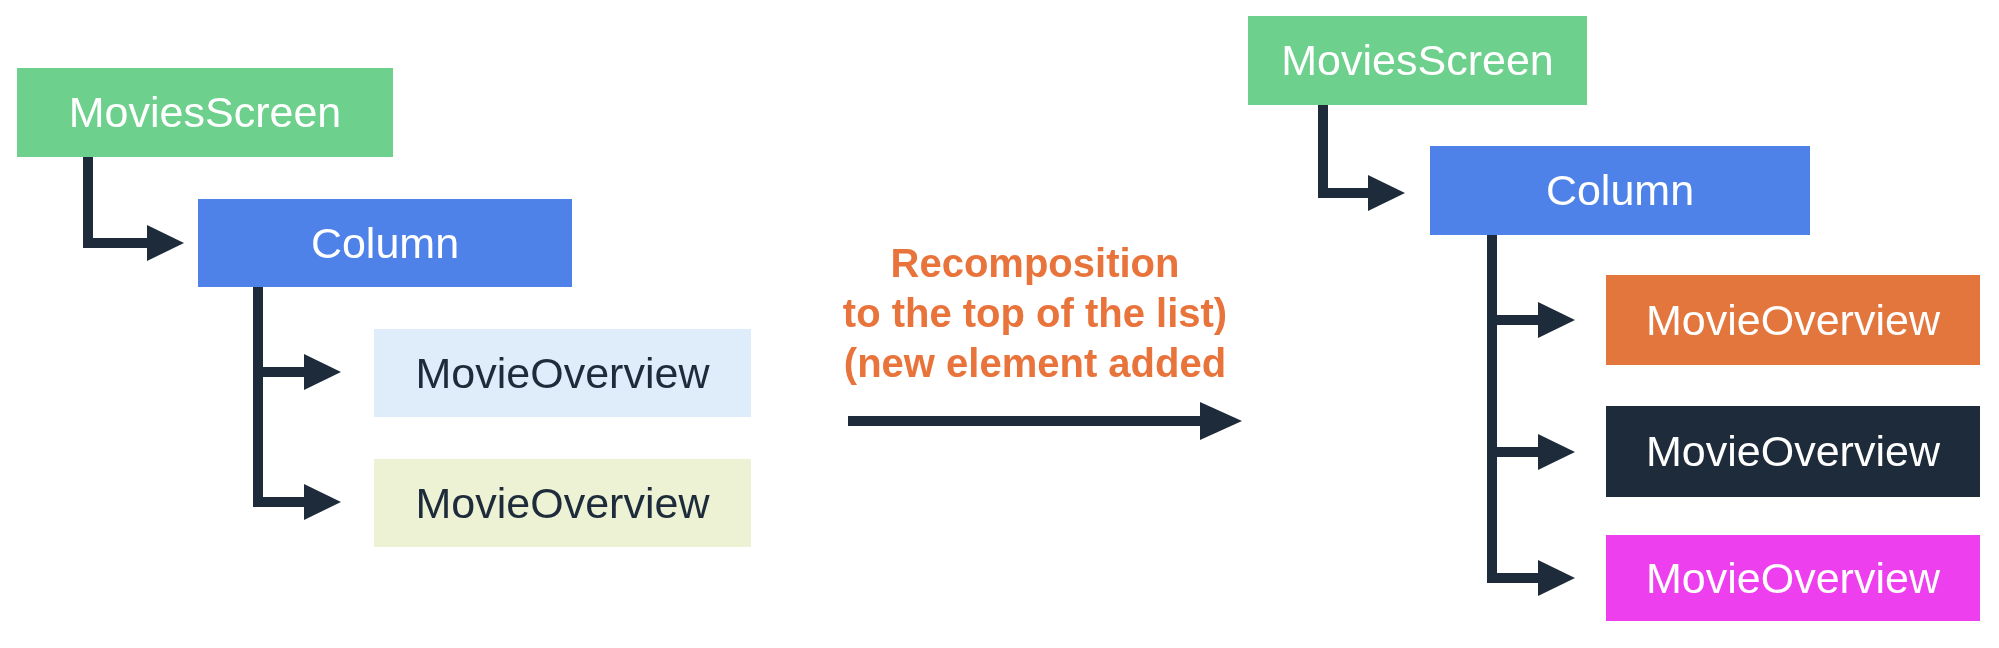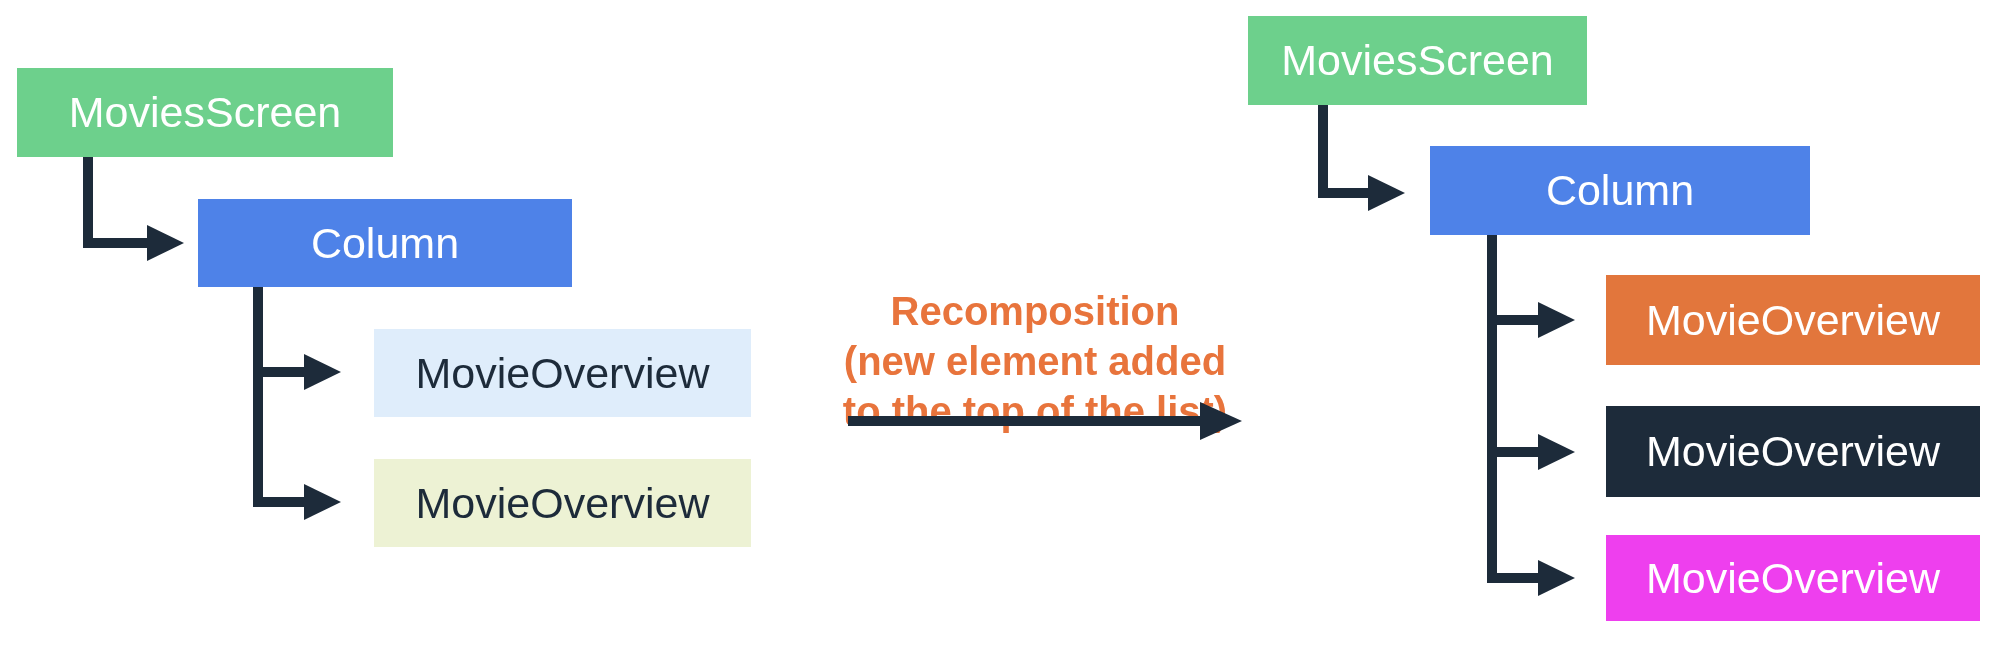--- a/index.html
+++ b/index.html
@@ -62,24 +62,24 @@
 
   <div class="vline" style="left: 253px; top: 287px; width: 10px; height: 220px; background: rgb(29, 43, 58);"></div>
   <div class="hline" style="left: 253px; top: 367px; width: 53px; height: 10px; background: rgb(29, 43, 58);"></div>
   <div class="arrowhead" style="left: 304px; top: 354px; border-left-color: rgb(29, 43, 58);"></div>
   <div class="hline" style="left: 253px; top: 497px; width: 53px; height: 10px; background: rgb(29, 43, 58);"></div>
   <div class="arrowhead" style="left: 304px; top: 484px; border-left-color: rgb(29, 43, 58);"></div>
 
   <div class="node" style="left: 374px; top: 329px; width: 377px; height: 88px; background: rgb(223, 237, 251); color: rgb(29, 43, 58);">MovieOverview</div>
   <div class="node" style="left: 374px; top: 459px; width: 377px; height: 88px; background: rgb(237, 242, 212); color: rgb(29, 43, 58);">MovieOverview</div>
 
-  <div class="annotation" style="color: rgb(232, 116, 60); margin-top: 48px;">
+  <div class="annotation" style="color: rgb(232, 116, 60);">
     <div>Recomposition</div>
+    <div>to the top of the list)</div>
     <div>(new element added</div>
-    <div>to the top of the list)</div>
   </div>
 
   <div class="hline" style="left: 848px; top: 416px; width: 354px; height: 10px; background: rgb(29, 43, 58);"></div>
   <div class="big-arrowhead" style="left: 1200px; top: 402px; border-left-color: rgb(29, 43, 58);"></div>
 
   <div class="node" style="left: 1248px; top: 16px; width: 339px; height: 89px; background: rgb(109, 208, 140); color: rgb(255, 255, 255);">MoviesScreen</div>
 
   <div class="vline" style="left: 1318px; top: 105px; width: 10px; height: 93px; background: rgb(29, 43, 58);"></div>
   <div class="hline" style="left: 1318px; top: 188px; width: 52px; height: 10px; background: rgb(29, 43, 58);"></div>
   <div class="arrowhead" style="left: 1368px; top: 175px; border-left-color: rgb(29, 43, 58);"></div>

